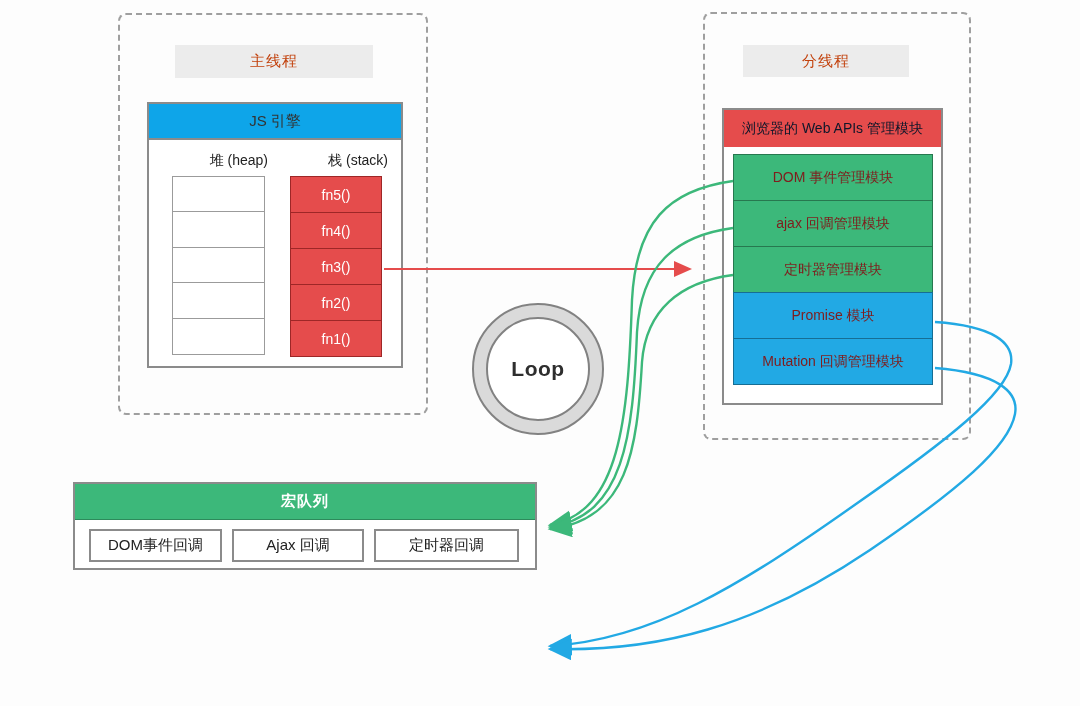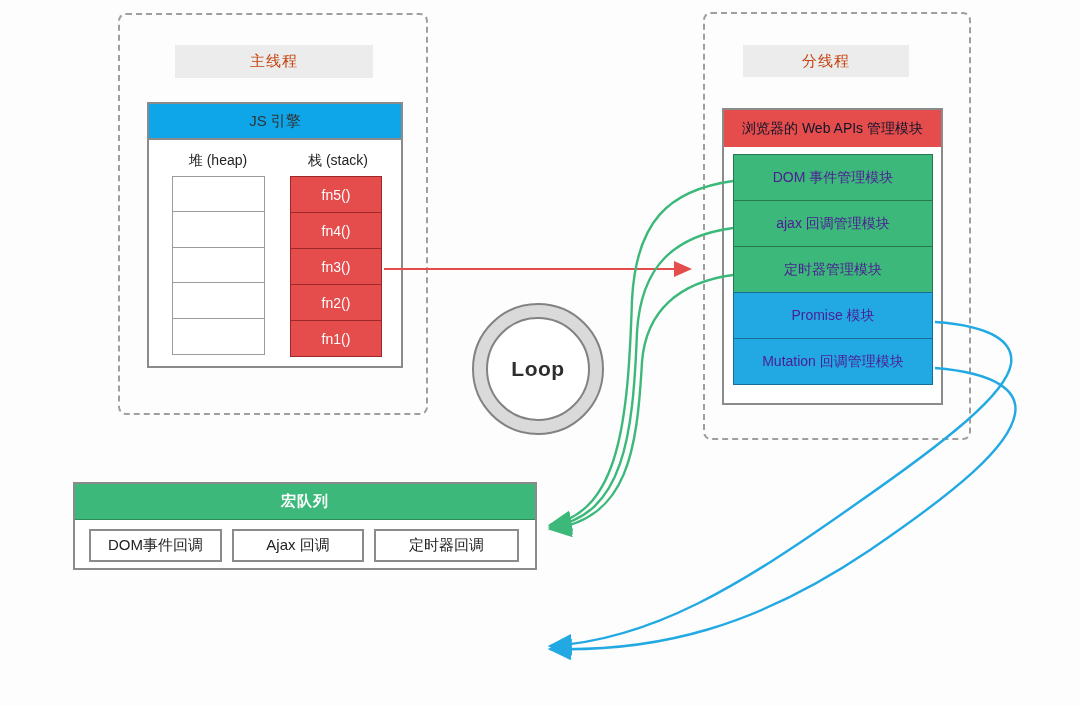--- a/index.html
+++ b/index.html
@@ -12,39 +12,39 @@
 
   .abs{position:absolute;}
   .dashed-box{border:2px dashed var(--dash); border-radius:8px; background:transparent;}
   .chip{background:var(--chip); display:flex; align-items:center; justify-content:center;
         font-size:15px; color:#c2410c; letter-spacing:1px;}
 
   
   .js-box{border:2px solid var(--line); background:#fff;}
   .js-header{height:36px; background:#0ea5e9; border-bottom:2px solid var(--line);
              display:flex; align-items:center; justify-content:center; font-size:15px;}
-  .col-label{font-size:14px; text-align:center; color:#222;}
+  .col-label{font-size:14px; text-align:right; color:#222;}
   .heap-col .cell{height:37px; border:1.5px solid #9b9b9b; background:#fff; margin-top:-1.5px;}
   .stack-col .cell{height:37px; border:1px solid rgba(120,20,20,.65); margin-top:-1px;
                    background:var(--red); color:#fff; font-size:14px;
                    display:flex; align-items:center; justify-content:center;}
 
   
   .loop-outer{width:132px; height:132px; border-radius:50%; background:#dadada;
               border:2px solid #828282; display:flex; align-items:center; justify-content:center;}
   .loop-inner{width:104px; height:104px; border-radius:50%; background:#fff;
               border:2px solid #828282; display:flex; align-items:center; justify-content:center;
               font-size:21px; font-weight:bold; color:#2e2e2e; letter-spacing:.5px;}
 
   
   .webapis{border:2px solid var(--line); background:#fff;}
   .webapis-header{height:37px; background:var(--red); color:#0f172a; font-size:14px;
                   display:flex; align-items:center; justify-content:center; white-space:nowrap;}
   .module{height:47px; display:flex; align-items:center; justify-content:center;
-          color:#4c1d95; font-size:14px; border:1px solid rgba(0,0,0,.35); margin-top:-1px;}
+          color:#7f1d1d; font-size:14px; border:1px solid rgba(0,0,0,.35); margin-top:-1px;}
   .m-green{background:var(--green);}
   .m-blue{background:var(--blue);}
 
   
   .queue{border:2px solid var(--line); background:#fff;}
   .q-header{color:#fff; font-size:15px; display:flex; align-items:center; justify-content:center;
             border-bottom:1px solid rgba(0,0,0,.25); letter-spacing:1px;font-weight:bold;}
   .q-green{background:var(--green);} .q-blue{background:var(--blue);}
   .q-item{border:2px solid var(--line); background:#fff; font-size:15px;
           display:flex; align-items:center; justify-content:center; color:#222;}

